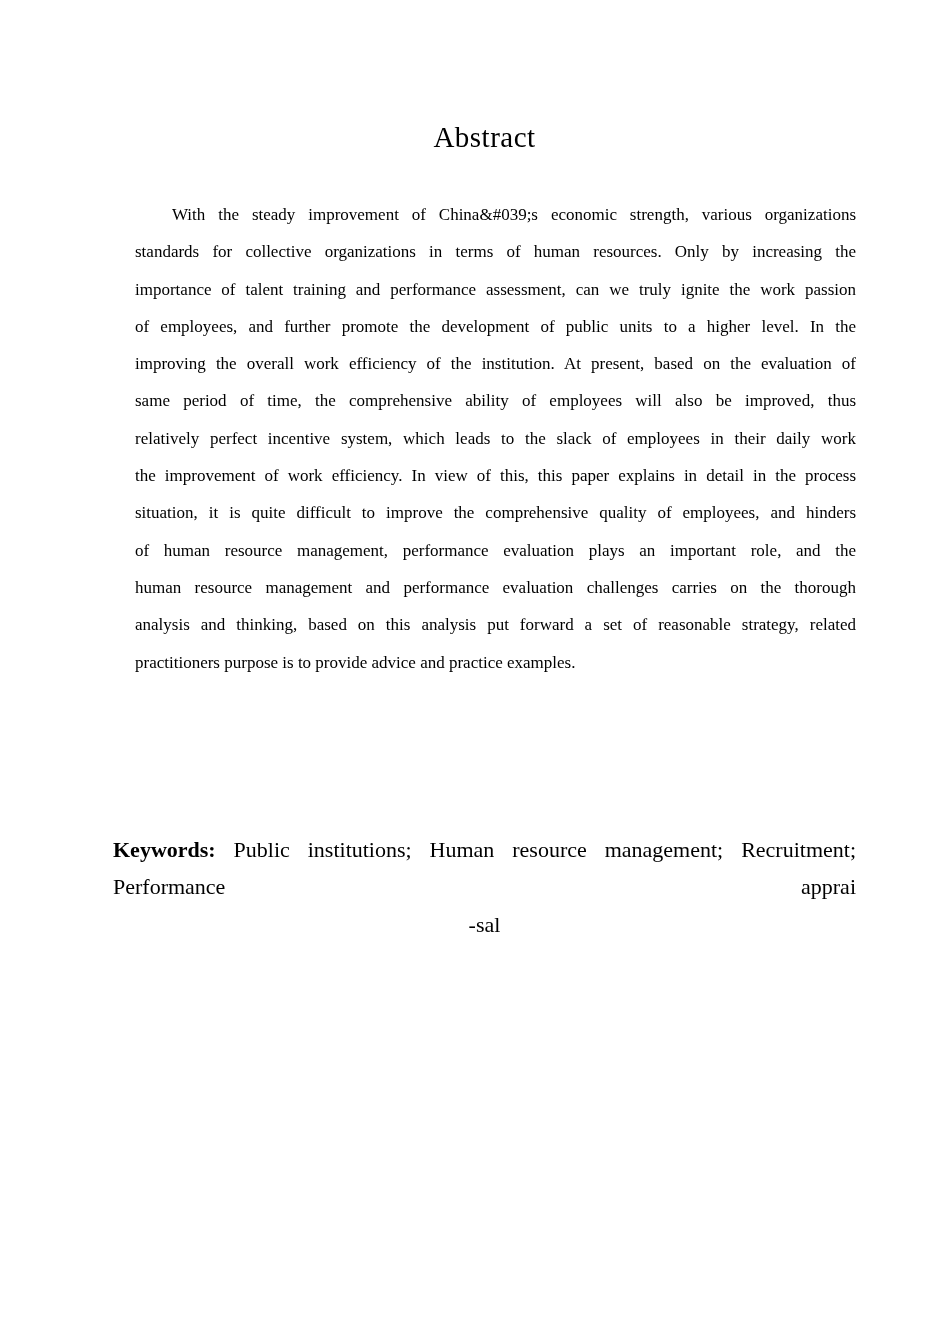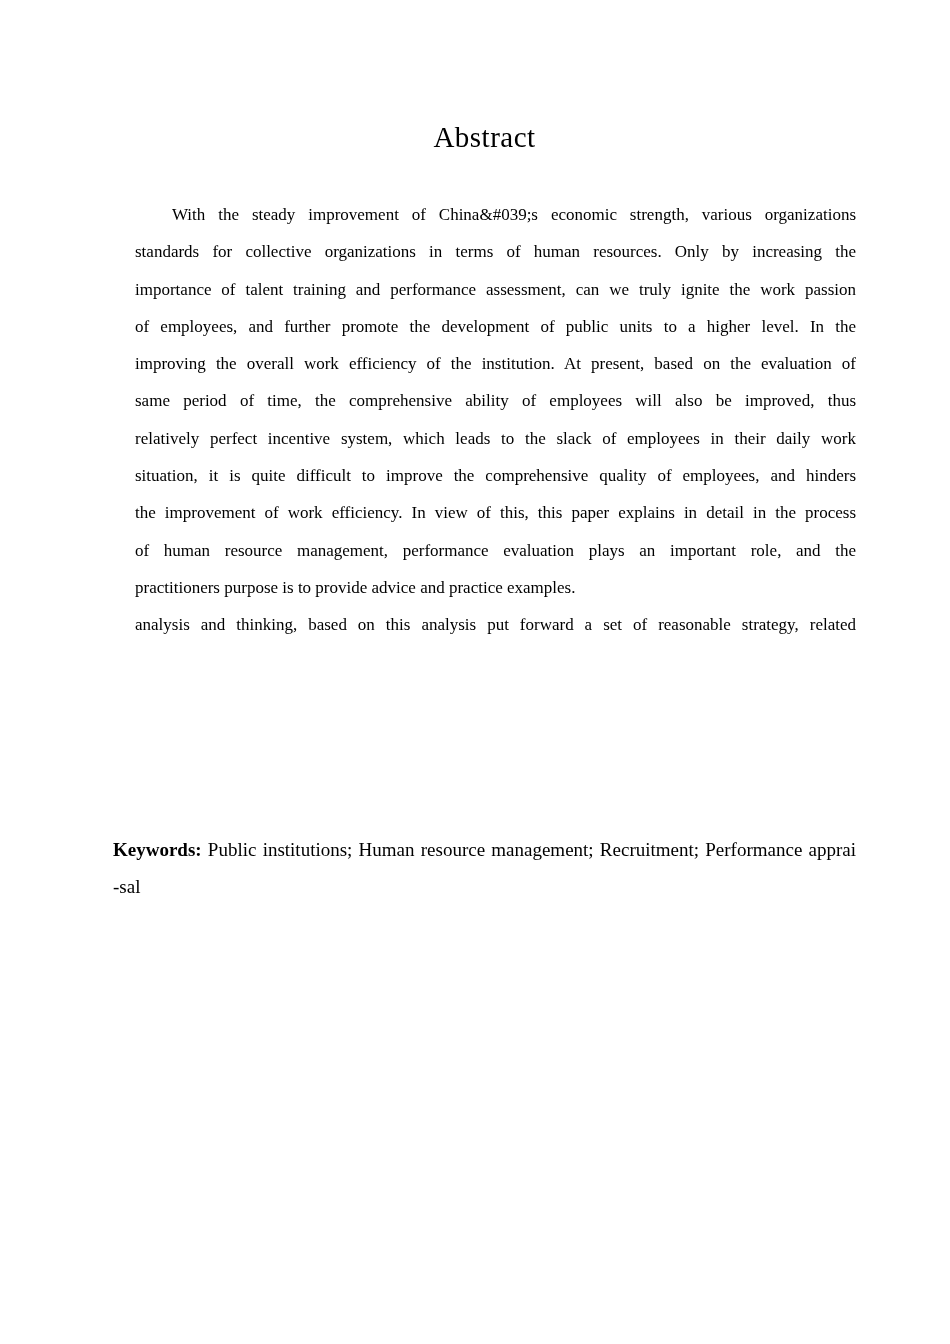--- a/index.html
+++ b/index.html
@@ -45,30 +45,30 @@
     text-indent: 37px;
   }
   .line.last {
     text-align-last: left;
   }
   .keywords {
     position: absolute;
     left: 113px;
     width: 743px;
     top: 831px;
-    font-size: 19px;
+    font-size: 22px;
   }
   .kw-line1 {
     line-height: 37.3px;
     text-align: justify;
     text-align-last: justify;
   }
   .kw-line2 {
     line-height: 37.3px;
-    text-align: left;
+    text-align: center;
   }
   .kw-label {
     font-weight: 700;
   }
   .page-number {
     position: absolute;
     left: 113px;
     width: 743px;
     top: 1245px;
     font-size: 13px;
@@ -84,25 +84,26 @@
   <h1 class="title">Abstract</h1>
 
   <div class="body-text" id="paragraph">
       <div class="line indent">With the steady improvement of China&amp;#039;s economic strength, various organizations</div>
       <div class="line">standards for collective organizations in terms of human resources. Only by increasing the</div>
       <div class="line">importance of talent training and performance assessment, can we truly ignite the work passion</div>
       <div class="line">of employees, and further promote the development of public units to a higher level. In the</div>
       <div class="line">improving the overall work efficiency of the institution. At present, based on the evaluation of</div>
       <div class="line">same period of time, the comprehensive ability of employees will also be improved, thus</div>
       <div class="line">relatively perfect incentive system, which leads to the slack of employees in their daily work</div>
+      <div class="line">the improvement of work efficiency. In view of this, this paper explains in detail in the process</div>
       <div class="line">situation, it is quite difficult to improve the comprehensive quality of employees, and hinders</div>
-      <div class="line">the improvement of work efficiency. In view of this, this paper explains in detail in the process</div>
       <div class="line">of human resource management, performance evaluation plays an important role, and the</div>
+      <div class="line">human resource management and performance evaluation challenges carries on the thorough</div>
+      <div class="line">analysis and thinking, based on this analysis put forward a set of reasonable strategy, related</div>
       <div class="line last">practitioners purpose is to provide advice and practice examples.</div>
-      <div class="line">analysis and thinking, based on this analysis put forward a set of reasonable strategy, related</div>
     </div>
 
   <div class="keywords">
     <div class="kw-line1"><span class="kw-label">Keywords:</span><span> Public institutions; Human resource management; Recruitment; Performance apprai</span></div>
     <div class="kw-line2">-sal</div>
   </div>
 
   <div class="page-number">II</div>
 
 </div>

